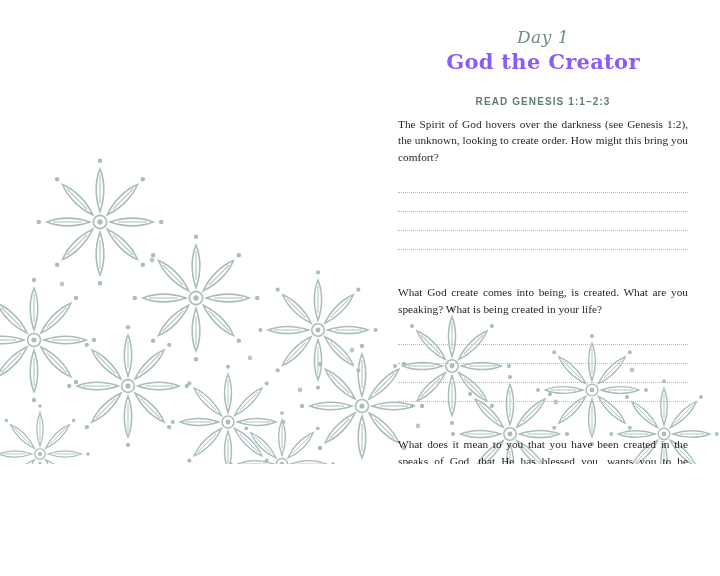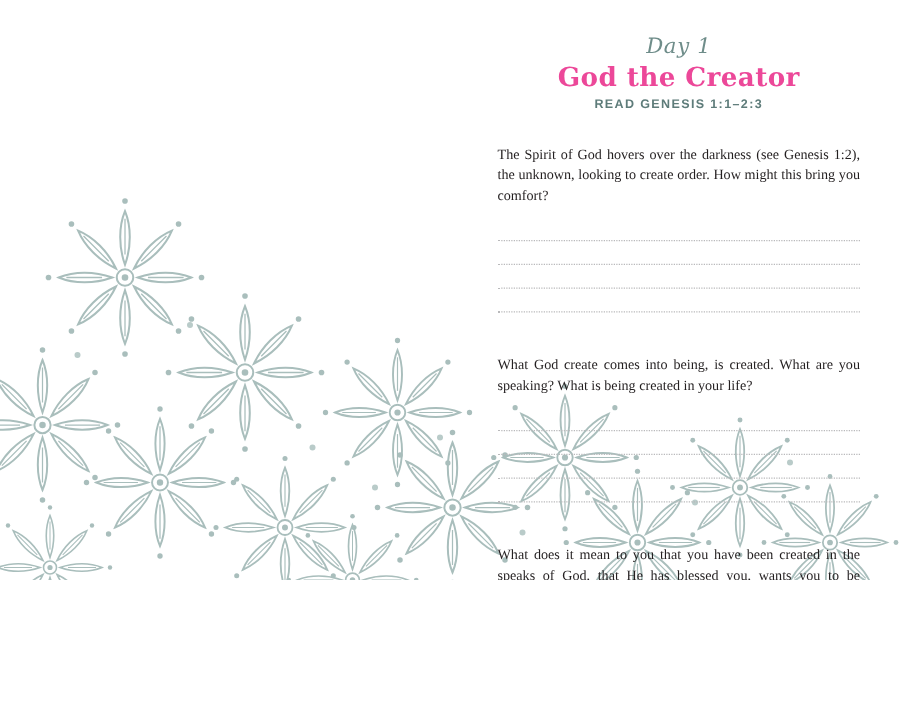--- a/index.html
+++ b/index.html
@@ -44,32 +44,32 @@
     font-style: italic;
     font-size: 17px;
     color: #6f8d8a;
     letter-spacing: 0.5px;
     line-height: 1.1;
   }
   .title {
     font-family: "DejaVu Serif", serif;
     font-size: 21px;
     font-weight: bold;
-    color: #ec4899;
+    color: #8b5cf6;
     letter-spacing: 0.3px;
     margin-top: 3px;
     line-height: 1.15;
   }
   .reading {
     font-family: "Liberation Sans", sans-serif;
     font-size: 10px;
     font-weight: bold;
     color: #5e7c7a;
     letter-spacing: 1.1px;
-    margin-top: 4px;
+    margin-top: 22px;
   }
 
   
   .content {
     position: absolute;
     left: 398px;
     top: 100px;
     width: 290px;
   }
   .prompt-block {

